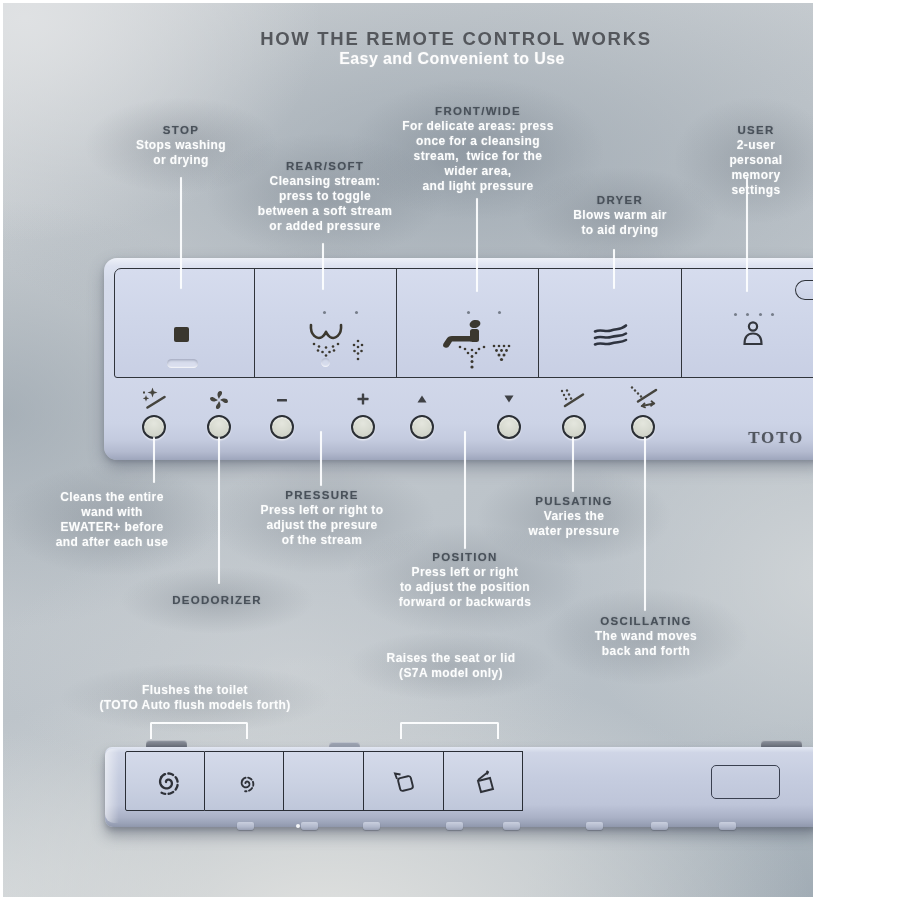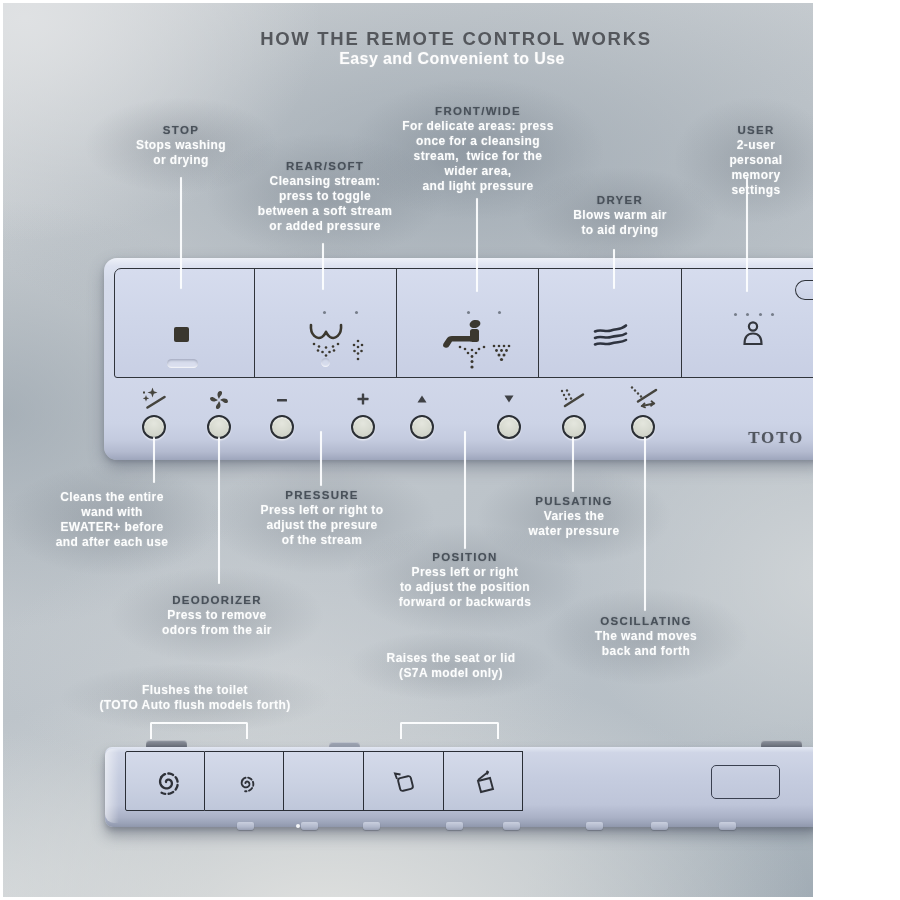--- a/index.html
+++ b/index.html
@@ -183,22 +183,20 @@
   </div>
 
   <div class="callout" style="left:112px;top:490px;">
     <div class="co-body">Cleans the entire
 wand with
 EWATER+ before
 and after each use</div>
   </div>
   <div class="callout" style="left:217px;top:593px;">
     <div class="co-head">DEODORIZER</div>
-    <div class="co-body">Press to remove
-odors from the air</div>
   </div>
   <div class="callout" style="left:322px;top:488px;">
     <div class="co-head">PRESSURE</div>
     <div class="co-body">Press left or right to
 adjust the presure
 of the stream</div>
   </div>
   <div class="callout" style="left:465px;top:550px;">
     <div class="co-head">POSITION</div>
     <div class="co-body">Press left or right

